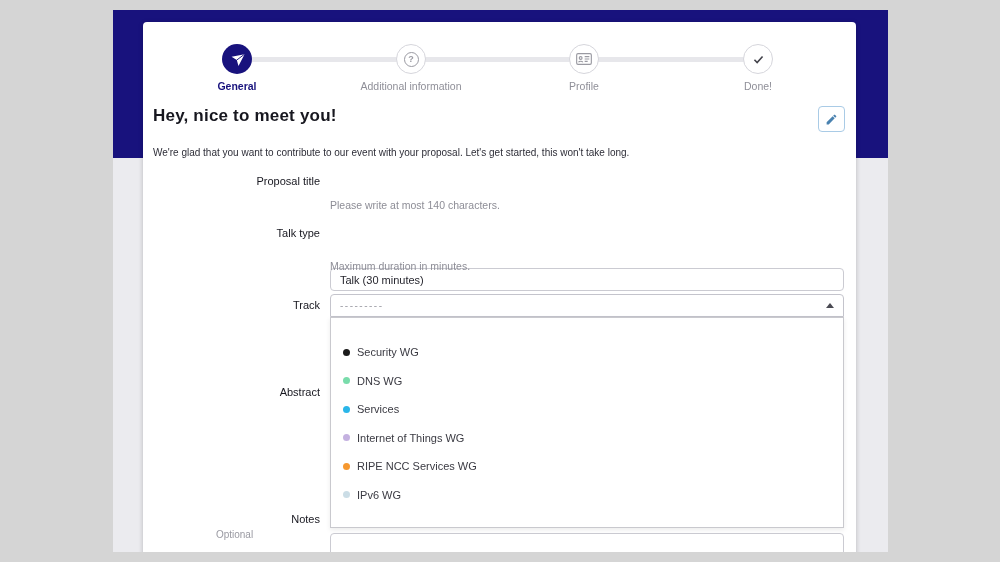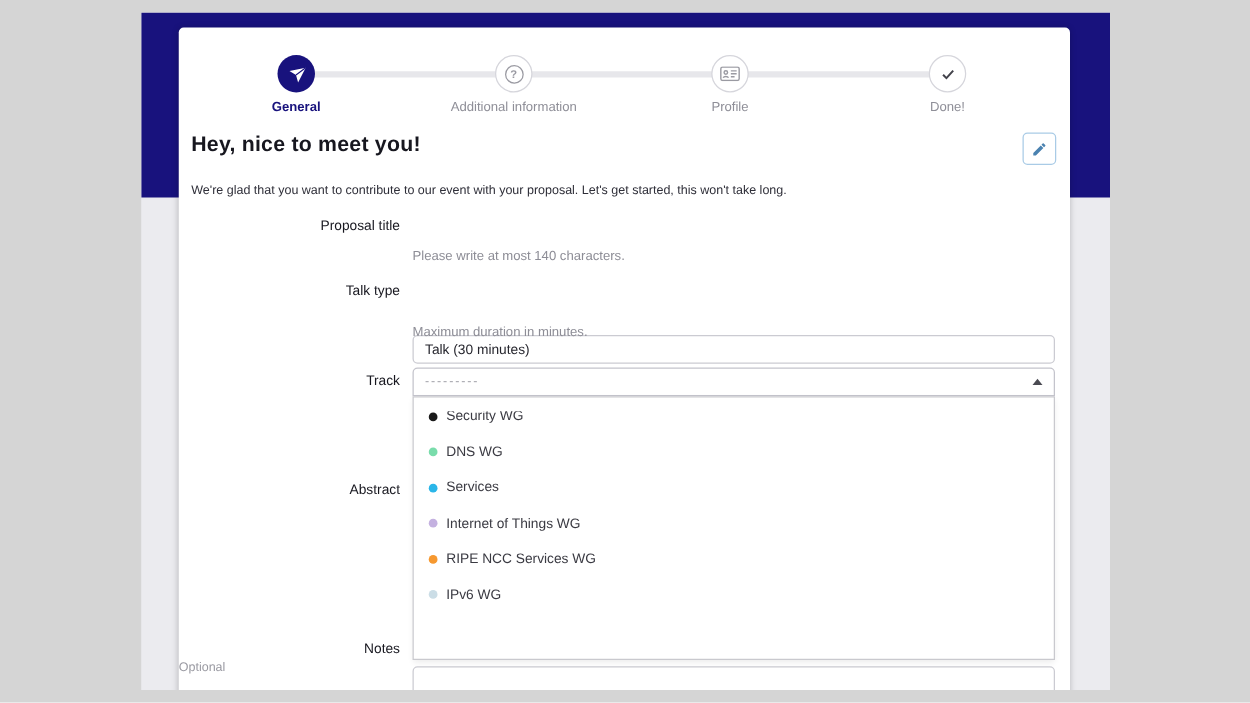--- a/index.html
+++ b/index.html
@@ -33,38 +33,38 @@
   .page-title{ position:absolute; left:10px; top:84px; font-size:17px; font-weight:bold;
     color:#17171f; letter-spacing:.2px; }
   .page-subtitle{ position:absolute; left:10px; top:125px; font-size:10px; color:#2e2e38; }
   .edit-btn{ position:absolute; top:84px; right:11px; width:27px; height:26px;
     background:#fff; border:1px solid #a9cbe6; border-radius:4px;
     display:flex; align-items:center; justify-content:center; cursor:pointer; }
 
   
   .flabel{ position:absolute; left:0; width:177px; text-align:right; font-size:11px;
     font-weight:normal; color:#17171f; }
-  .fsub{ position:absolute; left:0; width:183px; text-align:left; font-size:10px;
+  .fsub{ position:absolute; left:0; width:183px; text-align:center; font-size:10px;
     color:#9a9aa2; }
   .fhelp{ position:absolute; left:187px; font-size:10.5px; color:#8d8d96; }
   .finput{ position:absolute; left:187px; width:514px; height:23px;
     border:1px solid #cbcbd2; border-radius:4px; background:#fff;
     font-family:inherit; font-size:11px; color:#26262e; padding:0 9px; }
   .fselect{ position:absolute; left:187px; width:514px; height:23px;
     border:1px solid #c4c4cc; border-radius:4px 4px 0 0; background:#fff;
     display:flex; align-items:center; padding:0 9px; cursor:pointer; }
   .fselect .ph{ font-size:10px; color:#a0a0a8; letter-spacing:1.5px; }
   .arrow-up{ margin-left:auto; width:0; height:0; border-left:4px solid transparent;
     border-right:4px solid transparent; border-bottom:5px solid #4a4a52; }
 
   
   .dd-panel{ position:absolute; left:187px; top:295px; width:514px; height:211px;
     background:#fff; border:1px solid #c9c9ce; box-shadow:0 2px 5px rgba(0,0,0,.08);
     z-index:5; }
-  .dd-scroll{ margin-top:11px; height:190px; overflow:hidden; }
+  .dd-scroll{ margin-top:30px; height:190px; overflow:hidden; }
   .dd-item{ height:28.5px; display:flex; align-items:center; padding:0 12px;
     font-size:11px; color:#3a3a42; cursor:pointer; }
   .dd-item:first-child{ margin-top:-10px; }
   .dd-item.highlighted{ background:#ececef; }
   .dot{ width:7px; height:7px; border-radius:50%; margin-right:7px; flex:0 0 auto; }
 
   .notes-area{ position:absolute; left:187px; top:511px; width:514px; height:42px;
     border:1px solid #cbcbd2; border-radius:4px; background:#fff; resize:none;
     font-family:inherit; }
 </style>

